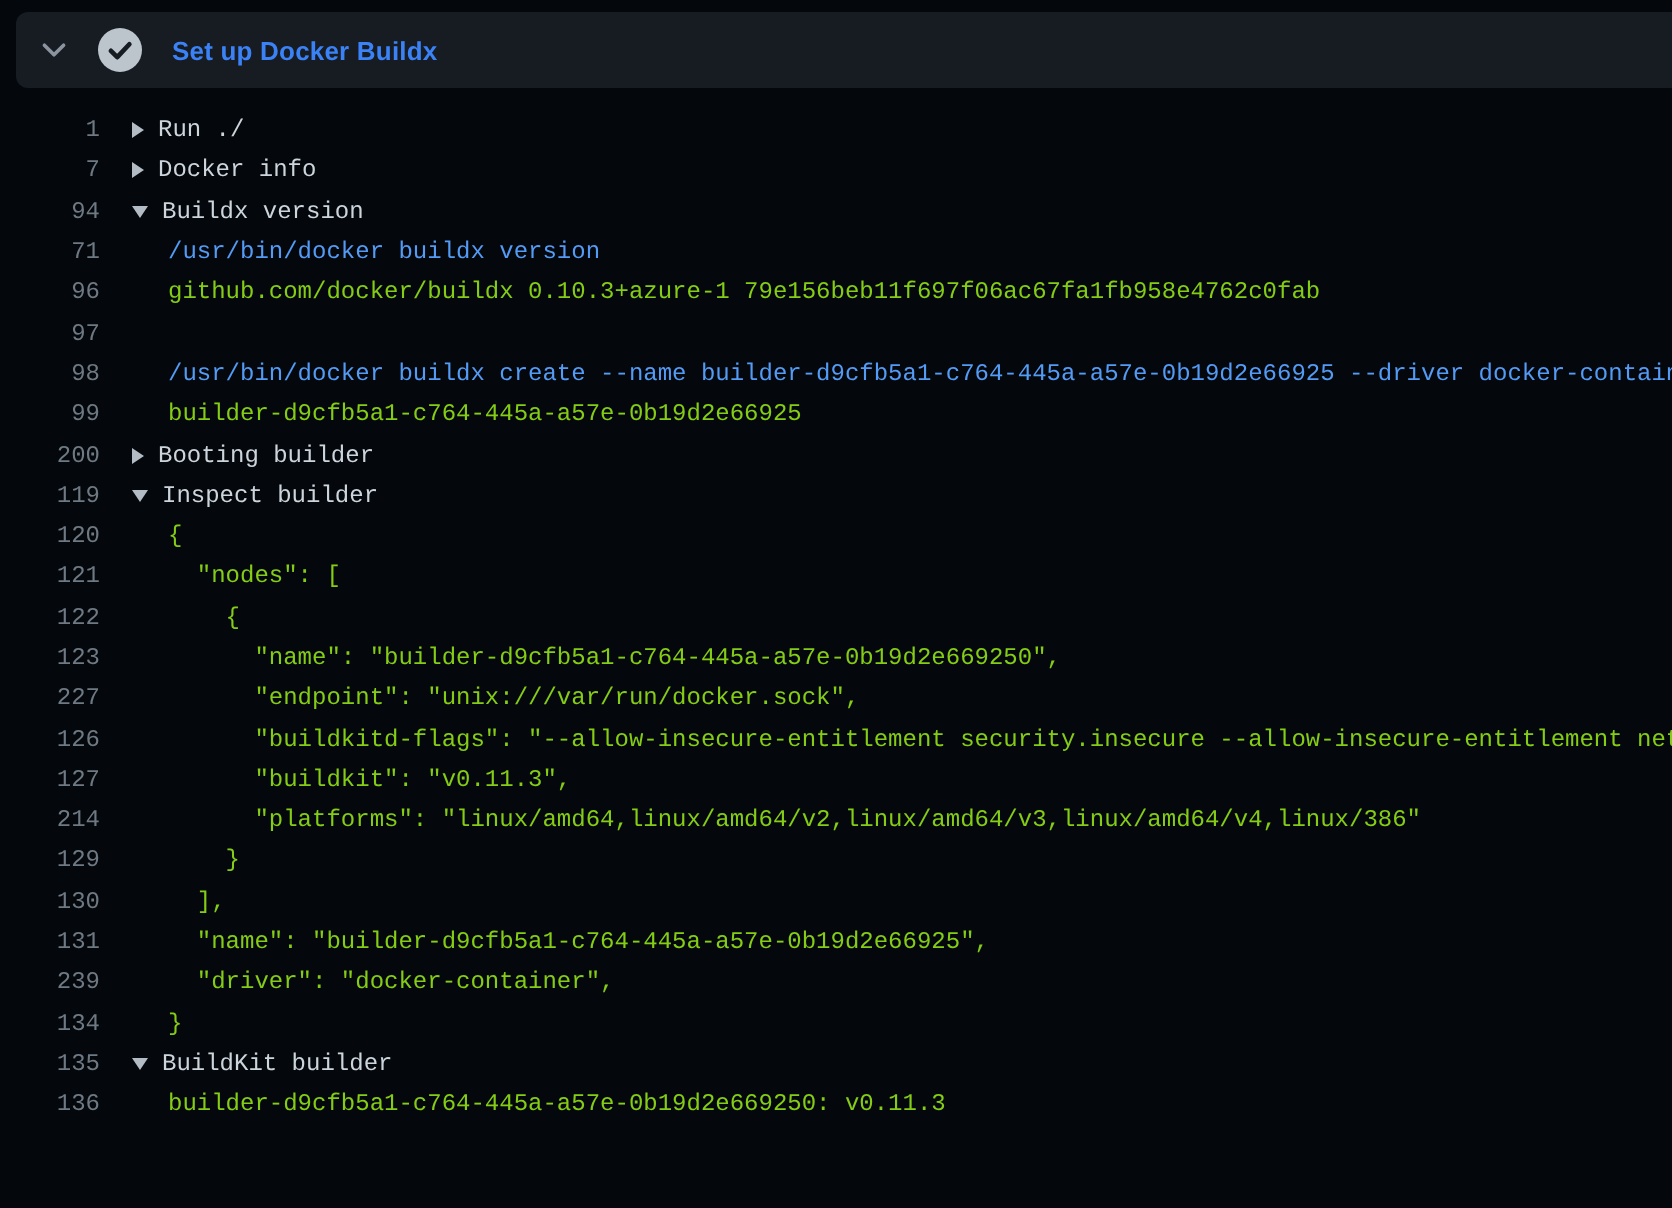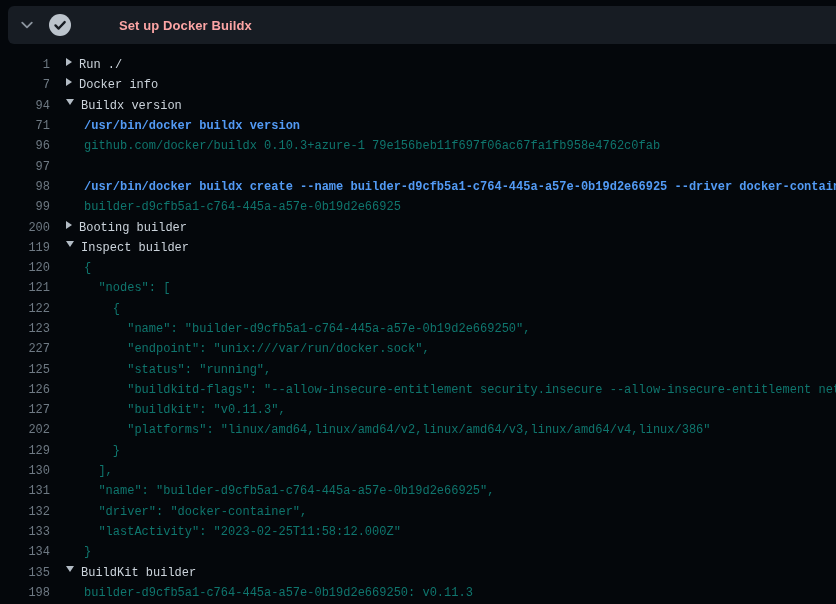--- a/index.html
+++ b/index.html
@@ -24,25 +24,24 @@
     display: flex; align-items: center; justify-content: center;
     flex: none;
   }
   .status-wrap {
     width: 24px; height: 24px;
     margin-left: 2px; margin-right: 14px;
     display: flex; align-items: center; justify-content: center;
     flex: none;
   }
   .step-title {
-    color: #fca5a5;
+    color: #3b82f6;
     font-size: 13px;
     font-weight: 600;
     letter-spacing: 0.1px;
-    margin-left: 33px;
   }
   .log {
     position: absolute;
     top: 55px; left: 0; right: 0;
     font-family: "Liberation Mono", "DejaVu Sans Mono", monospace;
     font-size: 12px;
   }
   .row {
     display: flex;
     align-items: center;
@@ -52,40 +51,40 @@
   }
   .ln {
     width: 50px;
     flex: none;
     text-align: right;
     color: #6e7983;
     cursor: pointer;
   }
   .row .content { margin-left: 34px; }
   .row.grp { cursor: pointer; }
-  .row.grp .content { margin-left: 16px; display: flex; align-items: flex-start; }
+  .row.grp .content { margin-left: 16px; display: flex; align-items: center; }
   .tri {
     display: inline-block;
     width: 0; height: 0;
     margin-right: 7px;
     flex: none;
   }
   .tri.right {
     border-left: 6px solid #b3bcc5;
     border-top: 4.5px solid transparent;
     border-bottom: 4.5px solid transparent;
   }
   .tri.down {
     border-top: 6px solid #b3bcc5;
     border-left: 4.5px solid transparent;
     border-right: 4.5px solid transparent;
   }
   .txt-title   { color: #ccd4dc; }
-  .txt-output  { color: #0f766e; }
-  .txt-command { color: #539bf5; font-weight: 700; }
+  .txt-output  { color: #84cc16; }
+  .txt-command { color: #539bf5; font-weight: 400; }
 </style>
 </head>
 <body>
 
 <div class="step-header">
   <span class="chevron-wrap">
     <svg width="16" height="16" viewBox="0 0 16 16">
       <path d="M3.2 5.6 L8 10.4 L12.8 5.6" fill="none" stroke="#8b949e" stroke-width="1.8" stroke-linecap="round" stroke-linejoin="round"></path>
     </svg>
   </span>
@@ -107,25 +106,23 @@
     <div class="row grp"><span class="ln">97</span></div>
     <div class="row"><span class="ln">98</span><span class="content"><span class="txt-command">/usr/bin/docker buildx create --name builder-d9cfb5a1-c764-445a-a57e-0b19d2e66925 --driver docker-container</span></span></div>
     <div class="row"><span class="ln">99</span><span class="content"><span class="txt-output">builder-d9cfb5a1-c764-445a-a57e-0b19d2e66925</span></span></div>
     <div class="row grp"><span class="ln">200</span><span class="content"><span class="tri right"></span><span class="txt-title">Booting builder</span></span></div>
     <div class="row grp"><span class="ln">119</span><span class="content"><span class="tri down"></span><span class="txt-title">Inspect builder</span></span></div>
     <div class="row"><span class="ln">120</span><span class="content"><span class="txt-output">{</span></span></div>
     <div class="row"><span class="ln">121</span><span class="content"><span class="txt-output">  "nodes": [</span></span></div>
     <div class="row"><span class="ln">122</span><span class="content"><span class="txt-output">    {</span></span></div>
     <div class="row"><span class="ln">123</span><span class="content"><span class="txt-output">      "name": "builder-d9cfb5a1-c764-445a-a57e-0b19d2e669250",</span></span></div>
     <div class="row"><span class="ln">227</span><span class="content"><span class="txt-output">      "endpoint": "unix:///var/run/docker.sock",</span></span></div>
-    <div class="row"><span class="ln">125</span><span class="content"><span class="txt-output">      "status": "running",</span></span></div>
     <div class="row"><span class="ln">126</span><span class="content"><span class="txt-output">      "buildkitd-flags": "--allow-insecure-entitlement security.insecure --allow-insecure-entitlement network.host",</span></span></div>
     <div class="row"><span class="ln">127</span><span class="content"><span class="txt-output">      "buildkit": "v0.11.3",</span></span></div>
-    <div class="row"><span class="ln">202</span><span class="content"><span class="txt-output">      "platforms": "linux/amd64,linux/amd64/v2,linux/amd64/v3,linux/amd64/v4,linux/386"</span></span></div>
+    <div class="row"><span class="ln">214</span><span class="content"><span class="txt-output">      "platforms": "linux/amd64,linux/amd64/v2,linux/amd64/v3,linux/amd64/v4,linux/386"</span></span></div>
     <div class="row"><span class="ln">129</span><span class="content"><span class="txt-output">    }</span></span></div>
     <div class="row"><span class="ln">130</span><span class="content"><span class="txt-output">  ],</span></span></div>
     <div class="row"><span class="ln">131</span><span class="content"><span class="txt-output">  "name": "builder-d9cfb5a1-c764-445a-a57e-0b19d2e66925",</span></span></div>
-    <div class="row"><span class="ln">132</span><span class="content"><span class="txt-output">  "driver": "docker-container",</span></span></div>
-    <div class="row"><span class="ln">133</span><span class="content"><span class="txt-output">  "lastActivity": "2023-02-25T11:58:12.000Z"</span></span></div>
+    <div class="row"><span class="ln">239</span><span class="content"><span class="txt-output">  "driver": "docker-container",</span></span></div>
     <div class="row"><span class="ln">134</span><span class="content"><span class="txt-output">}</span></span></div>
     <div class="row grp"><span class="ln">135</span><span class="content"><span class="tri down"></span><span class="txt-title">BuildKit builder</span></span></div>
-    <div class="row"><span class="ln">198</span><span class="content"><span class="txt-output">builder-d9cfb5a1-c764-445a-a57e-0b19d2e669250: v0.11.3</span></span></div>
+    <div class="row"><span class="ln">136</span><span class="content"><span class="txt-output">builder-d9cfb5a1-c764-445a-a57e-0b19d2e669250: v0.11.3</span></span></div>
   </div>
 
 </body></html>

